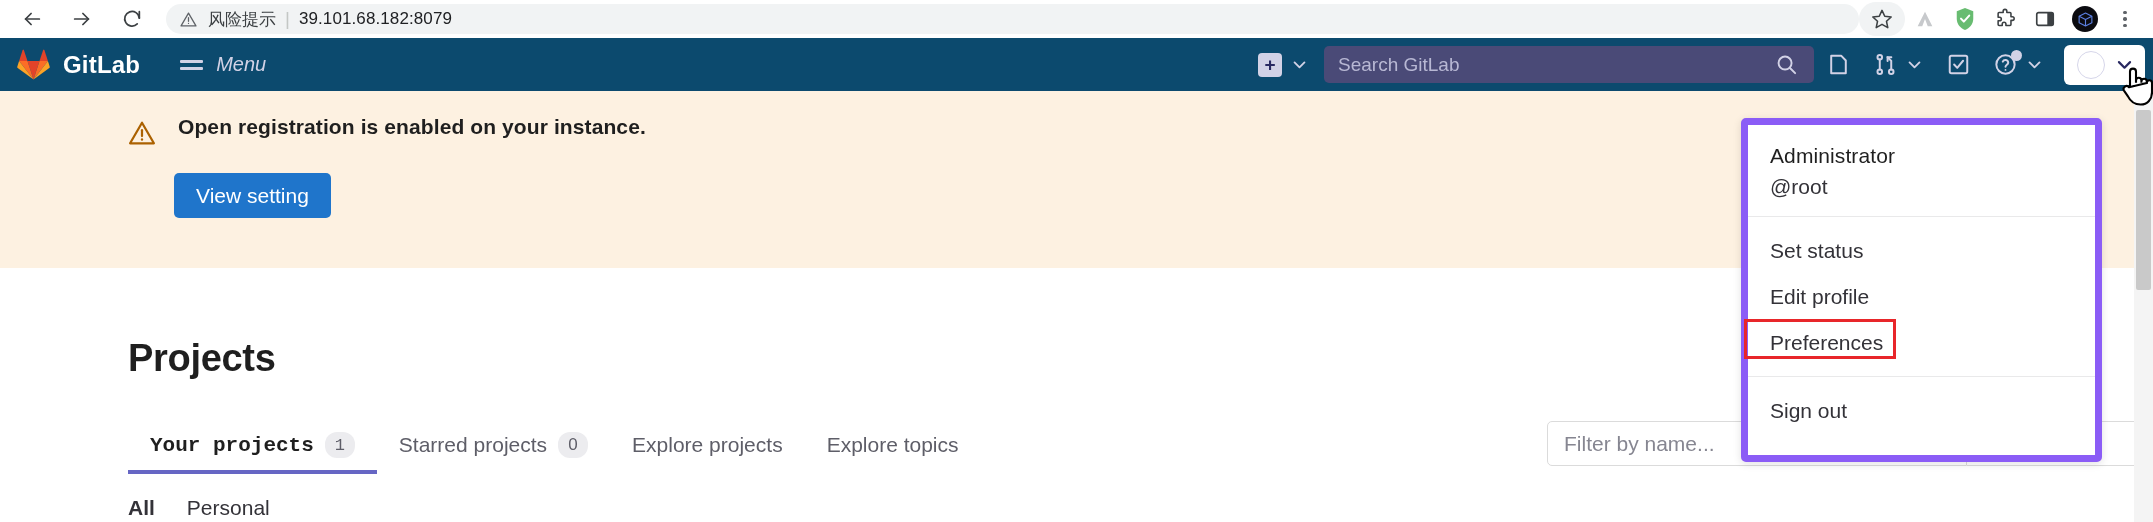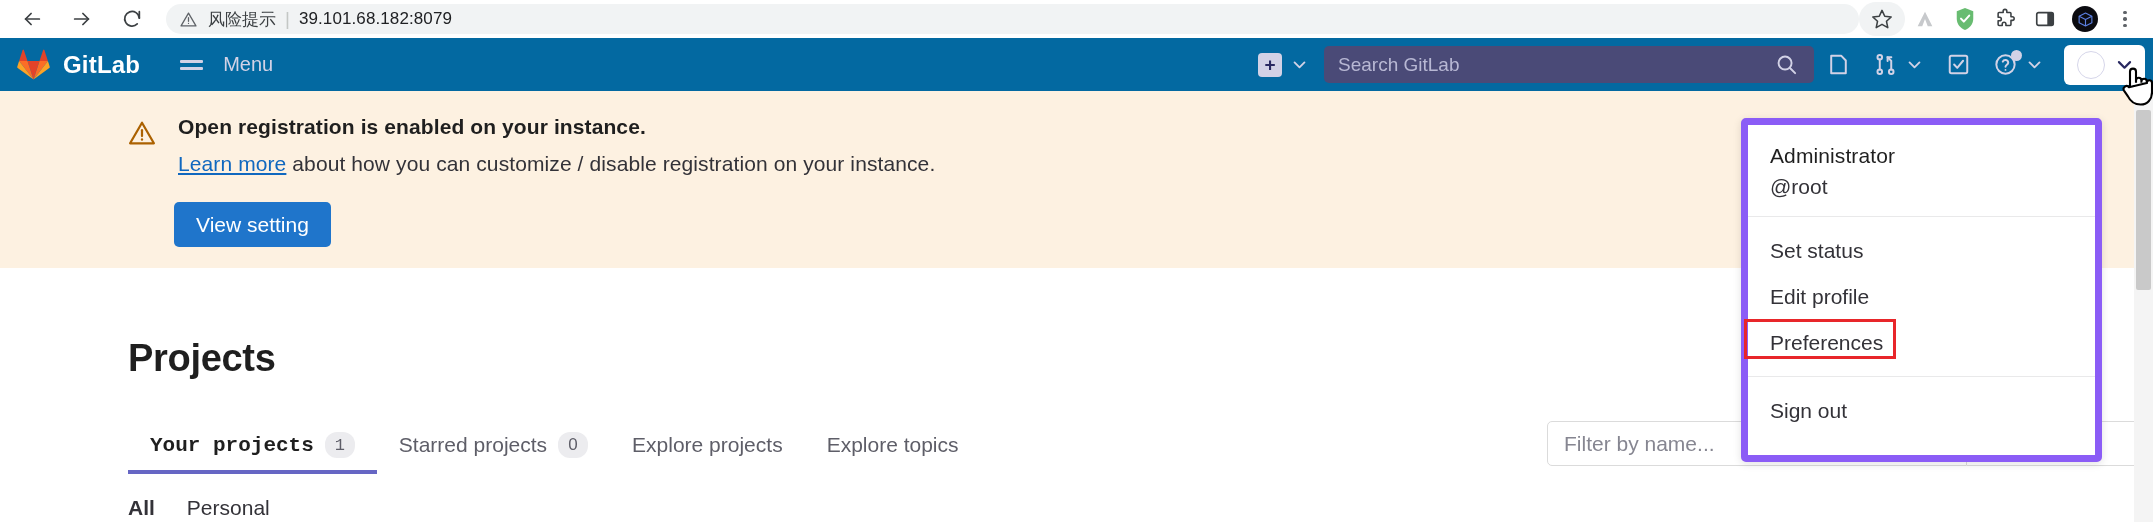--- a/index.html
+++ b/index.html
@@ -39,26 +39,26 @@
   .avatar-ext {
     width: 26px; height: 26px; border-radius: 50%;
     background: #0b0b10; display: flex; align-items: center; justify-content: center;
   }
   .dots-ico { flex-direction: column; gap: 3px; }
   .dot3 { width: 3.5px; height: 3.5px; border-radius: 50%; background: #5f6368; }
 
   
   .gl-nav {
     position: absolute; top: 38px; left: 0; width: 2153px; height: 53px;
-    background: #0369a1; display: flex; align-items: center;
+    background: #0c4a6e; display: flex; align-items: center;
   }
   .gl-brand { display: flex; align-items: center; gap: 13px; padding-left: 17px; }
   .gl-logo { width: 33px; height: 31px; }
   .gl-name { color: #fff; font-size: 24px; font-weight: 600; letter-spacing: .2px; }
-  .gl-menu { display: flex; align-items: center; gap: 20px; margin-left: 40px; cursor: pointer; }
+  .gl-menu { display: flex; align-items: center; gap: 13px; margin-left: 40px; cursor: pointer; font-style: italic; }
   .burger { display: flex; flex-direction: column; gap: 4px; }
   .burger span { display: block; width: 23px; height: 3px; background: #d2d2e6; border-radius: 1px; }
   .gl-menu-label { color: #d2d2e6; font-size: 20px; }
 
   .nav-right { margin-left: auto; display: flex; align-items: center; height: 53px; }
   .plus-wrap { display: flex; align-items: center; gap: 9px; margin-right: 16px; cursor: pointer; }
   .plus-box {
     width: 24px; height: 24px; border-radius: 4px; background: #d2d2e6;
     display: flex; align-items: center; justify-content: center;
     color: #292961; font-size: 19px; font-weight: 700; line-height: 1;
@@ -366,21 +366,20 @@
   <div class="alert">
     <div class="alert-inner">
       <div class="alert-row">
         <svg class="warn-ico" width="28" height="28" viewBox="0 0 24 24" fill="none" stroke="#ab6100" stroke-width="1.9" stroke-linejoin="round">
             <path d="M12 3.2 1.8 20.8h20.4z"></path>
             <line x1="12" y1="9.6" x2="12" y2="14.6" stroke-linecap="round"></line>
             <circle cx="12" cy="17.6" r="1" fill="#ab6100" stroke="none"></circle>
           </svg>
         <div>
           <div class="alert-title">Open registration is enabled on your instance.</div>
-          <div class="alert-sub"><span class="alert-link">Learn more</span><span> about how you can customize / disable registration on your instance.</span></div>
         </div>
       </div>
       <div class="view-btn">View setting</div>
     </div>
   </div>
 
   <div class="main">
     <div class="page-title">Projects</div>
 
     <div class="tabs-row">

